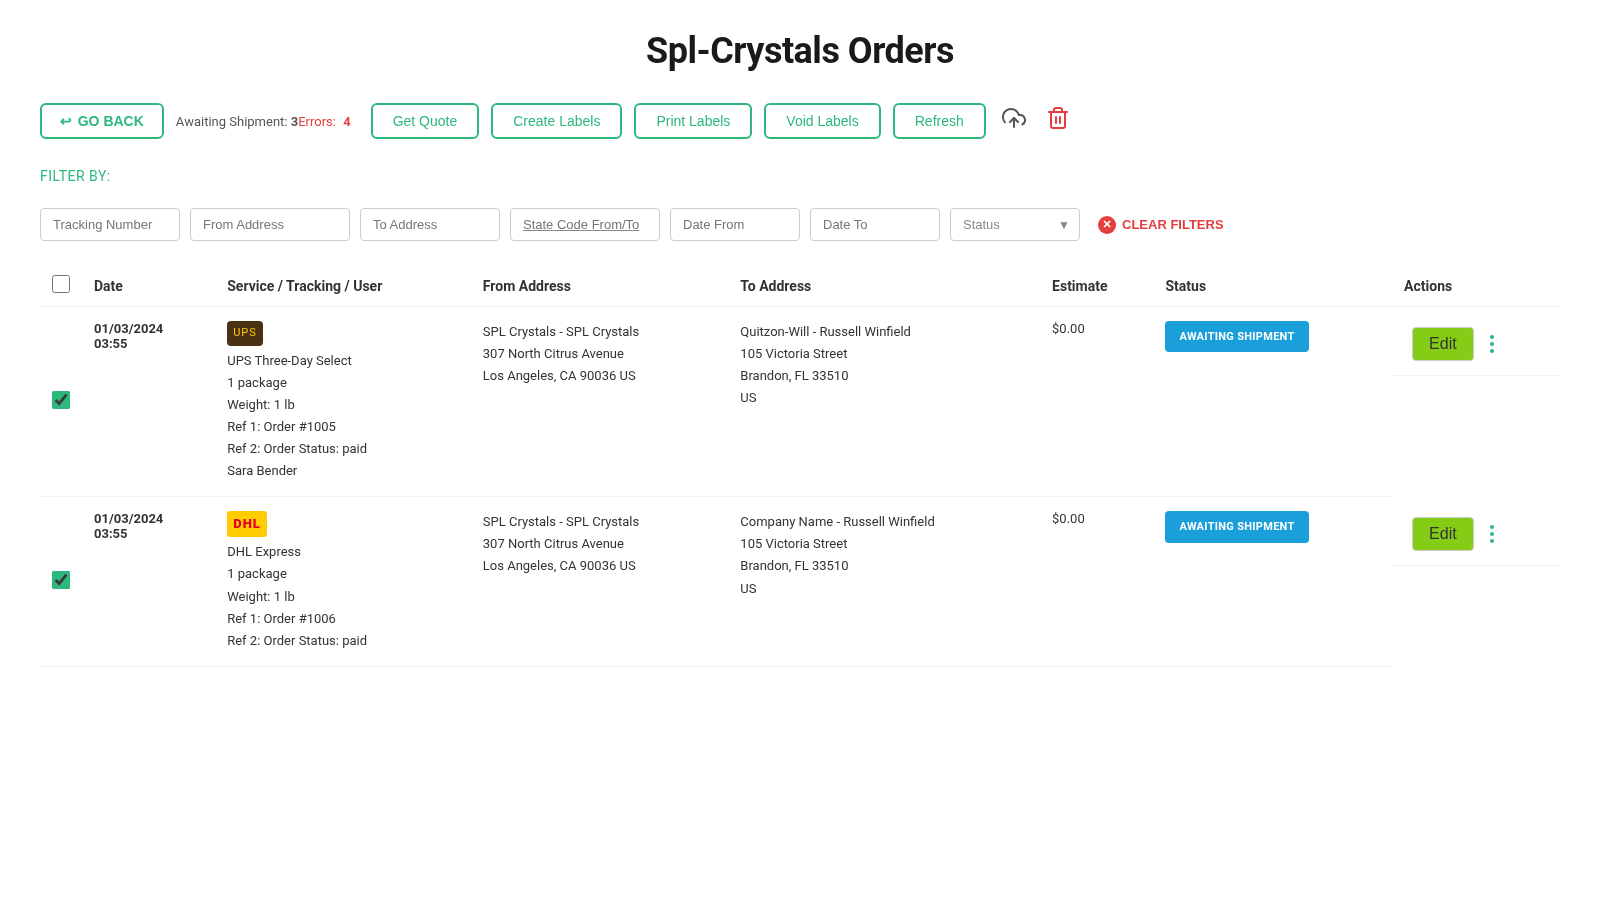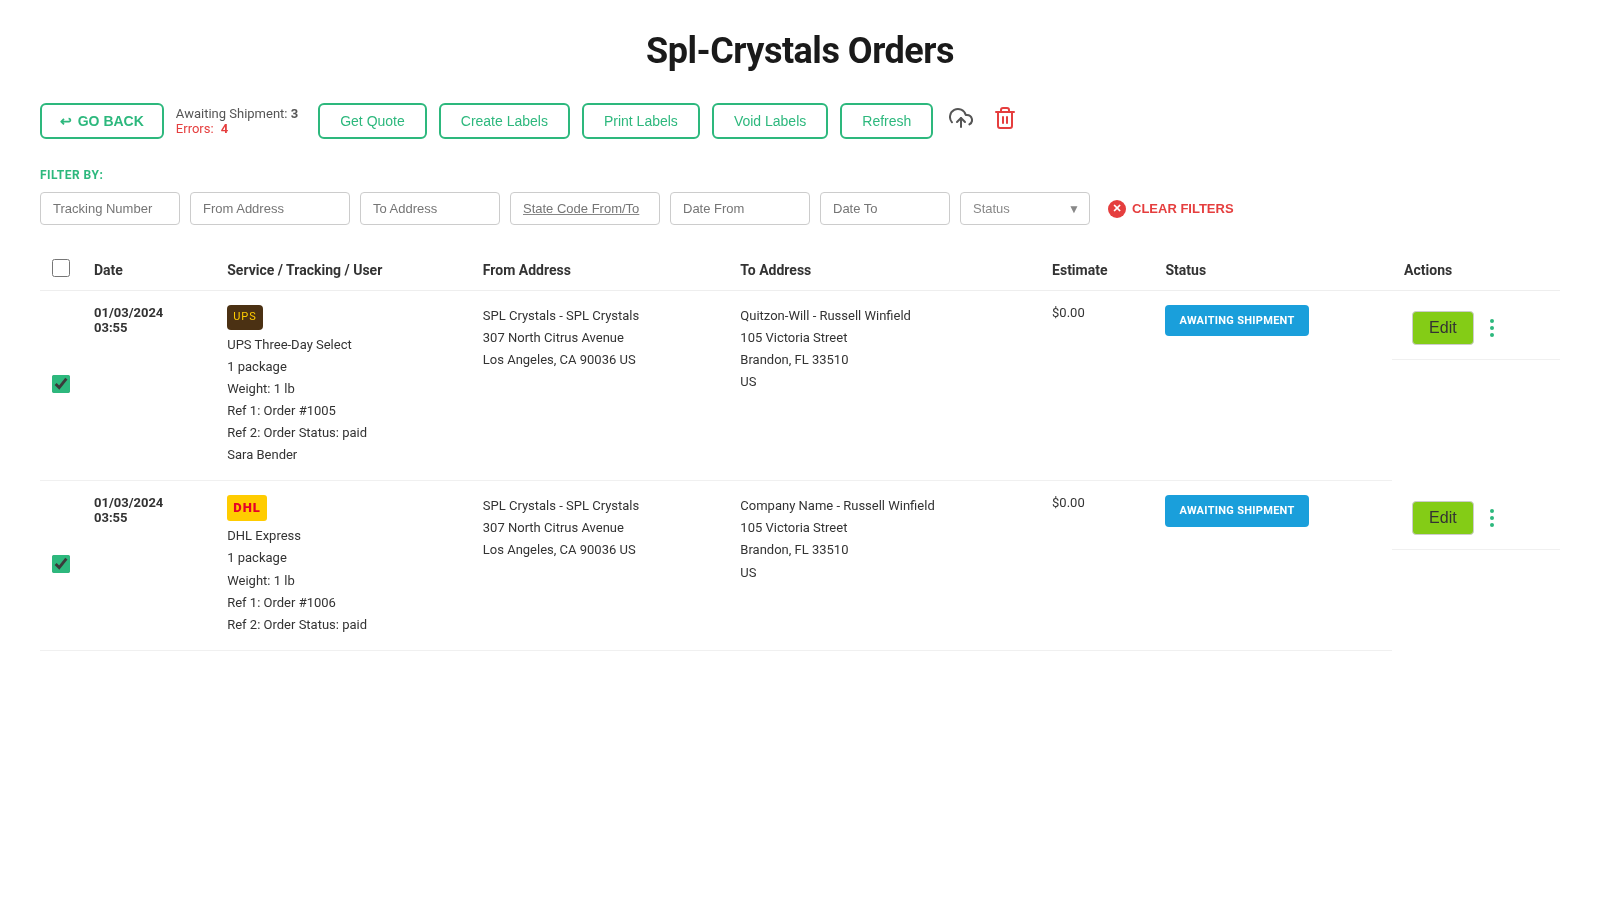--- a/index.html
+++ b/index.html
@@ -40,21 +40,21 @@
       cursor: pointer;
       font-size: 14px;
       font-weight: 600;
       display: flex;
       align-items: center;
       gap: 6px;
       white-space: nowrap;
     }
     .awaiting-info {
       display: flex;
-      flex-direction: column;
+      flex-direction: row;
       font-size: 13px;
       margin-right: 8px;
     }
     .awaiting-info .awaiting-text { color: #555; }
     .awaiting-info .errors-text { color: #e53e3e; }
     .errors-count { color: #e53e3e; font-weight: 700; margin-left: 4px; }
     .action-btn {
       border: 2px solid #2db87d;
       color: #2db87d;
       background: #fff;
@@ -72,23 +72,23 @@
       font-size: 22px;
       padding: 4px;
     }
     .icon-upload { color: #555; }
     .icon-trash { color: #e53e3e; }
     .filter-section {
       margin-bottom: 24px;
     }
     .filter-label {
       color: #2db87d;
-      font-size: 12px;
-      font-weight: 700;
-      margin-bottom: 10px;
+      font-size: 14px;
+      font-weight: 400;
+      margin-bottom: 24px;
       letter-spacing: 0.5px;
     }
     .filter-row {
       display: flex;
       align-items: center;
       gap: 10px;
       flex-wrap: wrap;
     }
     .filter-input {
       border: 1px solid #ccc;
@@ -96,21 +96,21 @@
       padding: 8px 12px;
       font-size: 13px;
       color: #888;
       background: #fff;
       outline: none;
     }
     .filter-tracking { width: 140px; }
     .filter-from { width: 160px; }
     .filter-to { width: 140px; }
     .filter-state { width: 150px; text-decoration: underline; }
-    .filter-datefrom { width: 140px; }
+    .filter-datefrom { width: 130px; }
     .filter-dateto { width: 130px; }
     .status-select-wrapper {
       position: relative;
       display: flex;
       align-items: center;
     }
     .status-select {
       border: 1px solid #ccc;
       border-radius: 4px;
       padding: 8px 32px 8px 12px;

